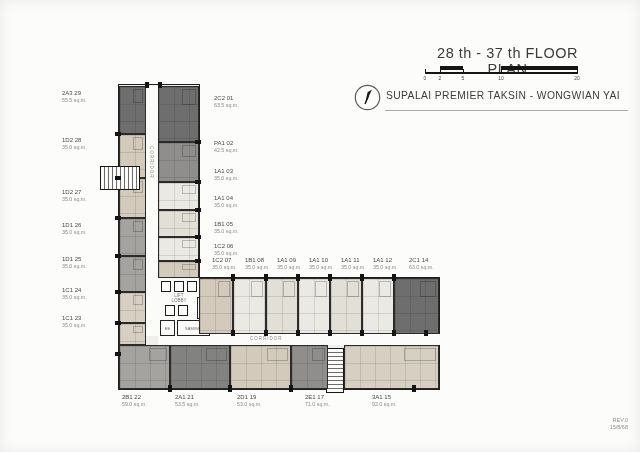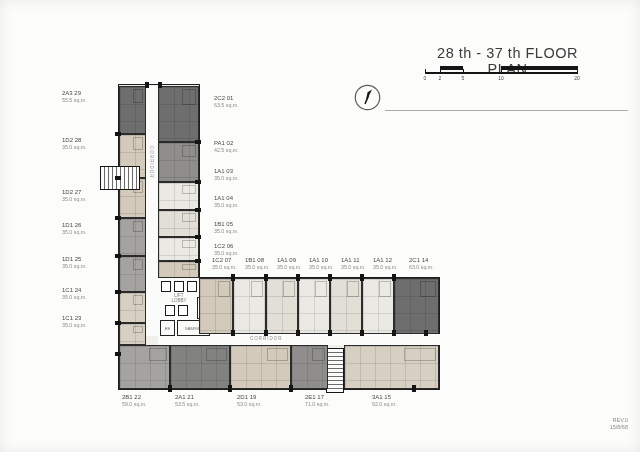--- a/index.html
+++ b/index.html
@@ -86,20 +86,21 @@
   </div>
 
   <div class="north">
     <svg width="27" height="27" viewBox="0 0 27 27">
       <circle cx="13.5" cy="13.5" r="12.2" fill="none" stroke="#5a5a5a" stroke-width="1.2"></circle>
       <path d="M11 20 L18 5.5 L13.6 8.2 Z" fill="#161616"></path>
       <line x1="11" y1="20" x2="14.5" y2="12" stroke="#161616" stroke-width="1.4"></line>
     </svg>
   </div>
 
+  <div class="project-name">SUPALAI PREMIER TAKSIN - WONGWIAN YAI</div>
   <div class="hdr-divider"></div>
 
   <div class="plan">
 
     <div class="wing wing-v"></div>
     <div class="wing wing-h"></div>
 
     <div class="unit c-dark" style="left:119px;top:86px;width:27px;height:48px;"></div>
     <div class="unit c-beige" style="left:119px;top:134px;width:27px;height:44px;"></div>
     <div class="unit c-beige" style="left:119px;top:178px;width:27px;height:40px;"></div>

